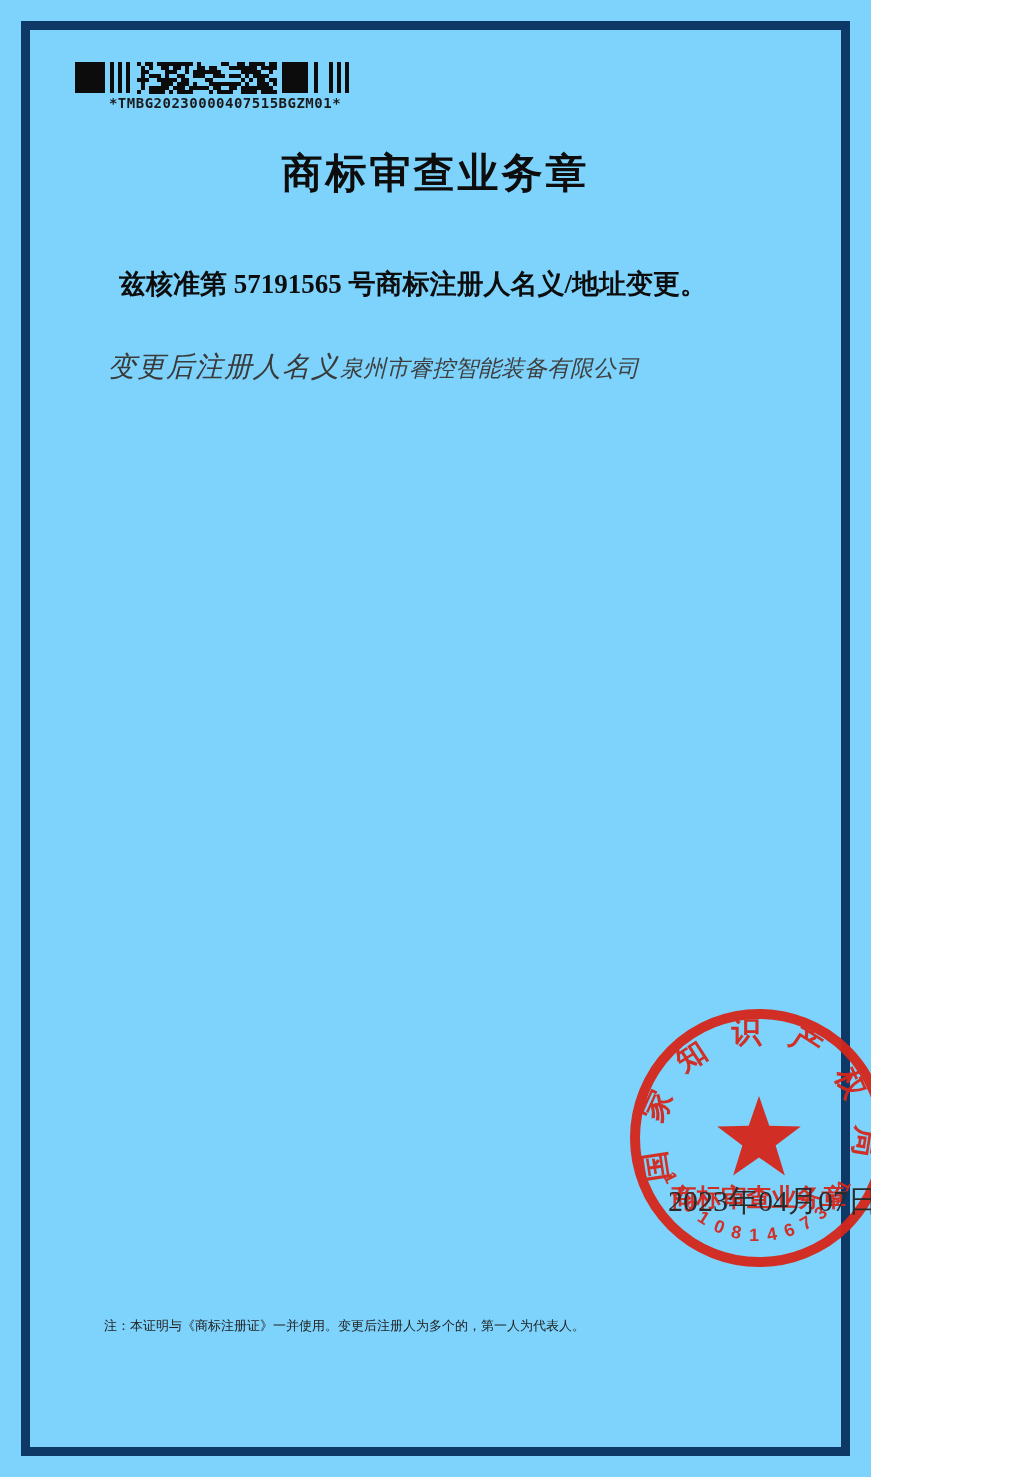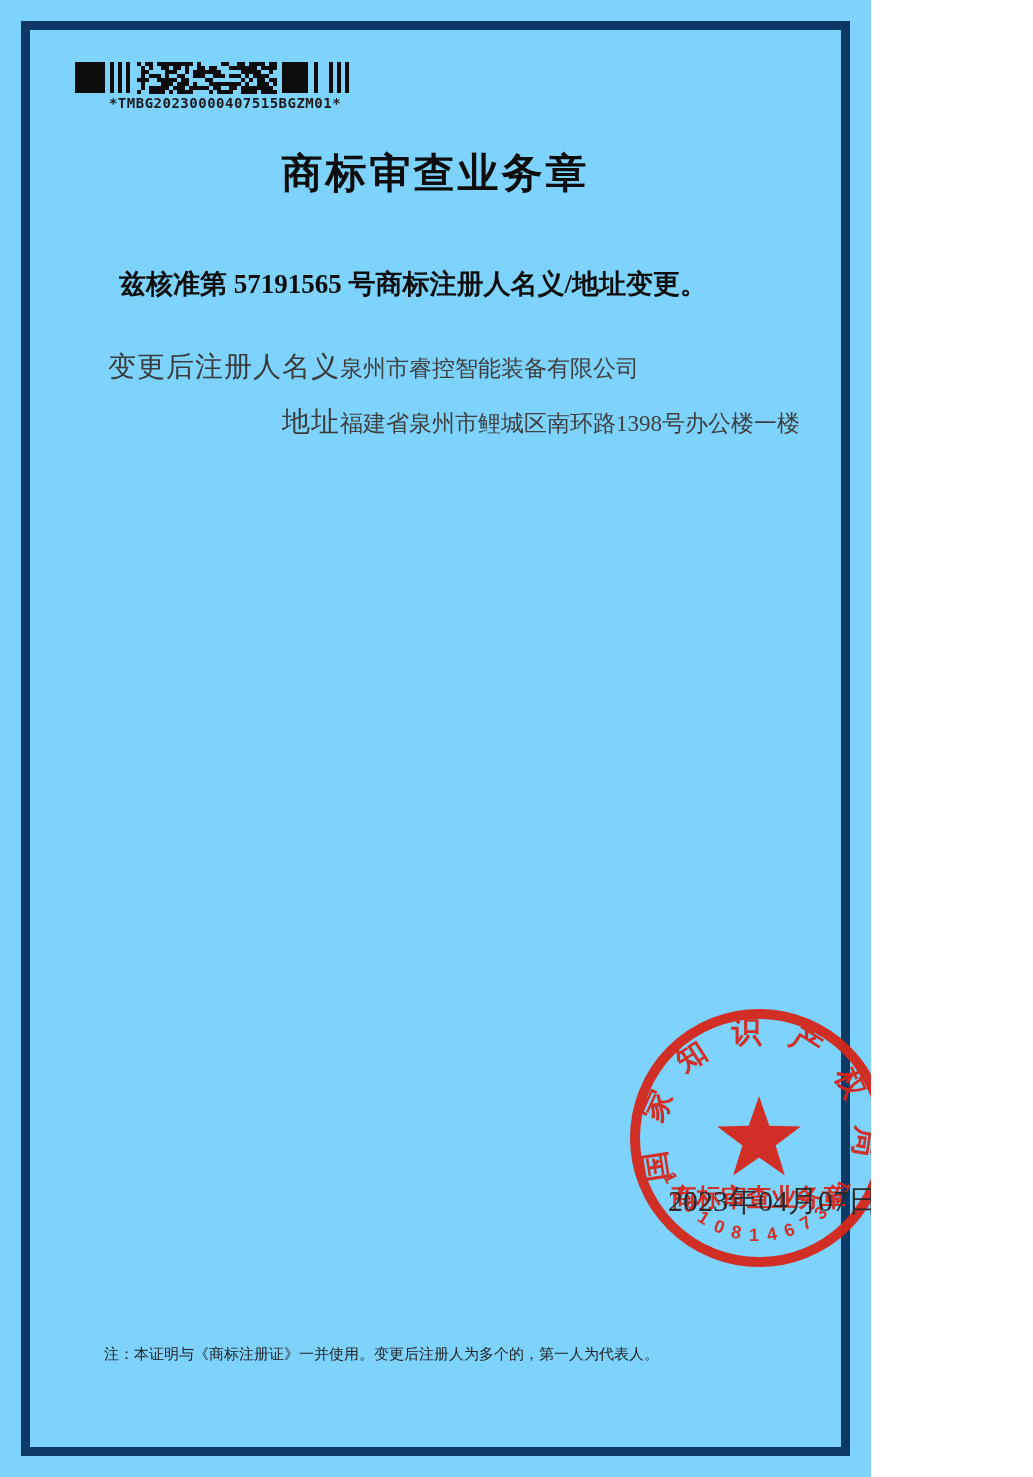--- a/index.html
+++ b/index.html
@@ -64,21 +64,21 @@
     position:absolute;
     left:103px;top:266px;
     font-size:27px;
     font-weight:bold;
     color:#0d0d0d;
     white-space:nowrap;
     margin-left:16px;
   }
 
   
-  .fields{position:absolute;left:103px;top:348px;width:800px;}
+  .fields{position:absolute;left:103px;top:348px;width:800px;font-style:italic;}
   .field-row{display:flex;align-items:baseline;margin-bottom:17px;}
   .field-label{
     width:237px;
     text-align:right;
     font-size:28px;
     font-weight:400;
     color:#3a3a3a;
     letter-spacing:1px;
     white-space:nowrap;
     flex:0 0 auto;
@@ -102,22 +102,22 @@
     left:668px;top:1181px;
     font-size:30px;
     color:#2a2a2a;
     white-space:nowrap;
     z-index:5;
   }
 
   
   .note{
     position:absolute;
-    left:104px;top:1345px;
-    font-size:15px;
+    left:104px;top:1317px;
+    font-size:13px;
     color:#222;
     white-space:nowrap;
   }
 </style>
 </head>
 <body>
 
 <div class="page">
 
   <div class="frame"></div>
@@ -429,24 +429,20 @@
   </div>
 
   <div class="title">商标审查业务章</div>
 
   <div class="approval">兹核准第 57191565 号商标注册人名义/地址变更。</div>
 
   <div class="fields">
     <div class="field-row">
       <div class="field-label">变更后注册人名义</div>
       <div class="field-value">泉州市睿控智能装备有限公司</div>
-    </div>
-    <div class="field-row">
-      <div class="field-label">地址</div>
-      <div class="field-value">福建省泉州市鲤城区南环路1398号办公楼一楼</div>
     </div>
   </div>
 
   <div class="seal">
     <svg viewBox="0 0 264 264" xmlns="http://www.w3.org/2000/svg">
       <defs>
         <path id="arcTop" d="M 45 172.6 A 96 96 0 1 1 219 172.6" fill="none"></path>
         <path id="arcBottom" d="M 33.5 162.1 A 103 103 0 0 0 230.5 162.1" fill="none"></path>
       </defs>
       <circle cx="132" cy="132" r="124" fill="none" stroke-width="10" stroke="#d6271b"></circle>

